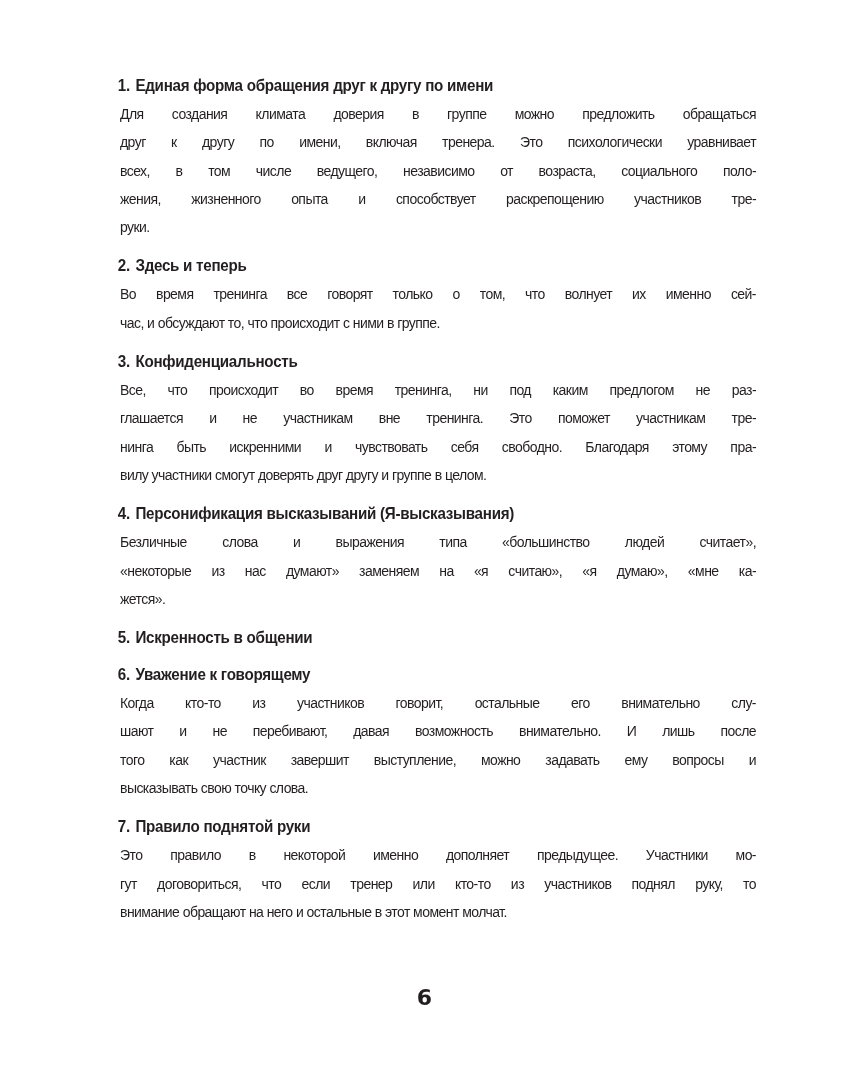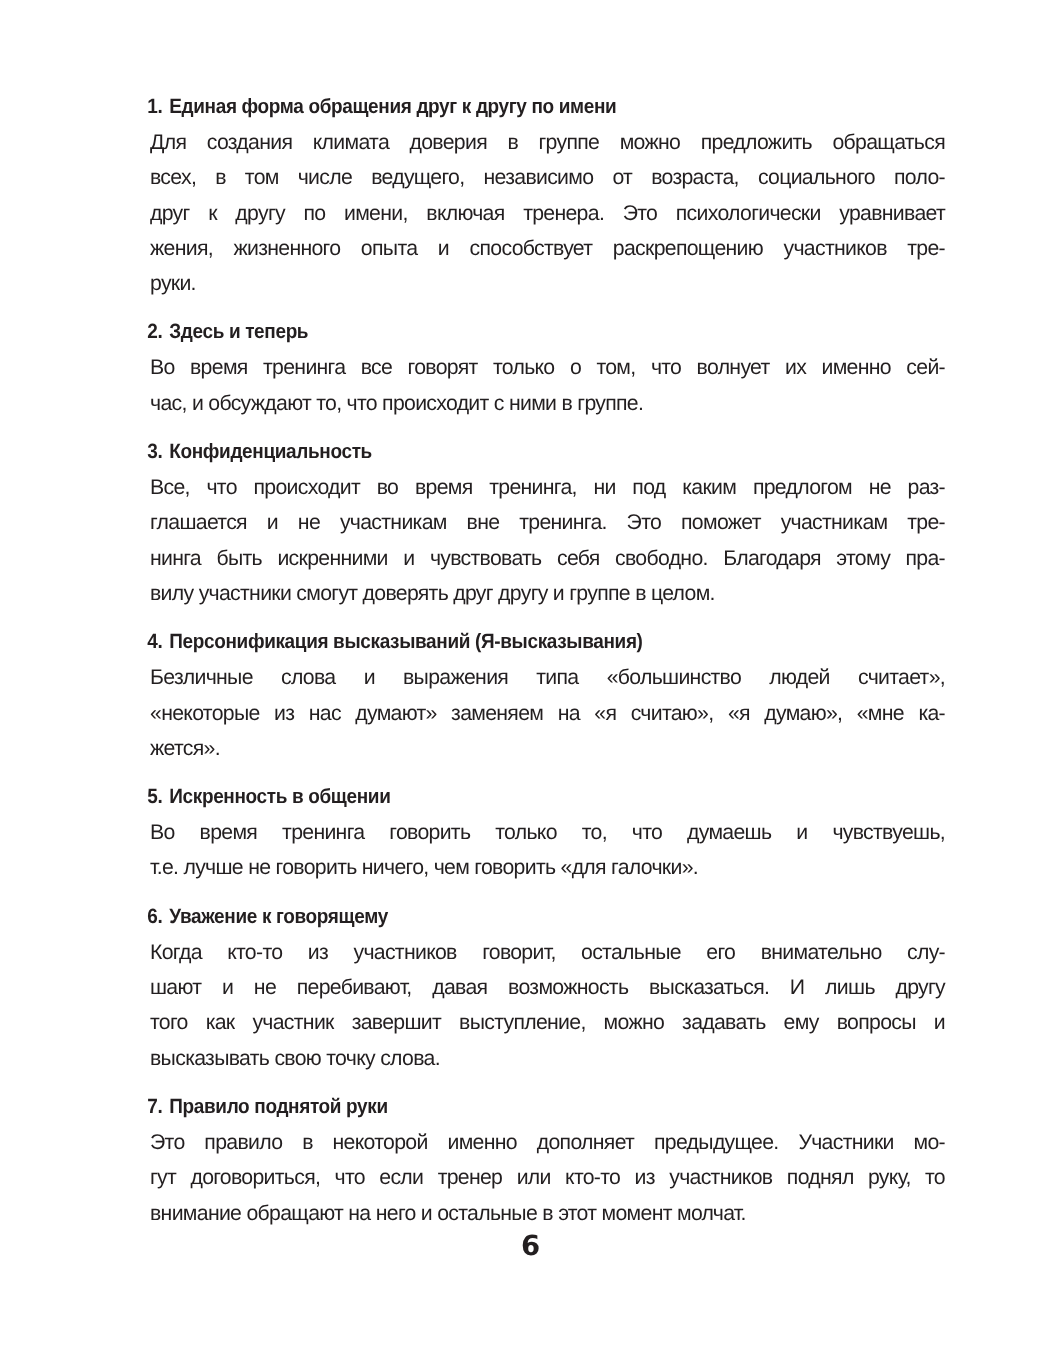--- a/index.html
+++ b/index.html
@@ -31,21 +31,21 @@
       line-height: 26px;
       margin: 0 0 2px 0;
       padding-left: 28px;
       letter-spacing: -0.3px;
       transform-origin: left center;
     }
     .heading .num {
       margin-right: 6px;
     }
     .body-text {
-      font-size: 17px;
+      font-size: 14px;
       line-height: 28.3px;
       margin: 0;
       text-align: justify;
       text-indent: 28px;
       letter-spacing: -0.55px;
       word-spacing: 0px;
       hyphens: manual;
     }
     .line {
       display: block;
@@ -75,22 +75,22 @@
   </style>
 </head>
 <body>
 
 <div class="page">
 
   <div class="section">
     <div class="heading" style="transform: scaleX(0.92);"><span class="num">1.</span><span>Единая форма обращения друг к другу по имени</span></div>
     <div class="body-text">
       <span class="line first" style="display: block;">Для создания климата доверия в группе можно предложить обращаться</span>
+      <span class="line" style="display: block;">друг к другу по имени, включая тренера. Это психологически уравнивает</span>
       <span class="line" style="display: block;">всех, в том числе ведущего, независимо от возраста, социального поло-</span>
-      <span class="line" style="display: block;">друг к другу по имени, включая тренера. Это психологически уравнивает</span>
       <span class="line" style="display: block;">жения, жизненного опыта и способствует раскрепощению участников тре-</span>
       <span class="line last" style="display: block;">руки.</span>
     </div>
   </div>
 
   <div class="section">
     <div class="heading" style="transform: scaleX(0.92);"><span class="num">2.</span><span>Здесь и теперь</span></div>
     <div class="body-text">
       <span class="line first" style="display: block;">Во время тренинга все говорят только о том, что волнует их именно сей-</span>
       <span class="line last" style="display: block;">час, и обсуждают то, что происходит с ними в группе.</span>
@@ -111,31 +111,27 @@
     <div class="heading" style="transform: scaleX(0.92);"><span class="num">4.</span><span>Персонификация высказываний (Я-высказывания)</span></div>
     <div class="body-text">
       <span class="line first" style="display: block;">Безличные слова и выражения типа «большинство людей считает»,</span>
       <span class="line" style="display: block;">«некоторые из нас думают» заменяем на «я считаю», «я думаю», «мне ка-</span>
       <span class="line last" style="display: block;">жется».</span>
     </div>
   </div>
 
   <div class="section">
     <div class="heading" style="transform: scaleX(0.92);"><span class="num">5.</span><span>Искренность в общении</span></div>
-    <div class="body-text">
-      <span class="line first" style="display: block;">Во время тренинга говорить только то, что думаешь и чувствуешь,</span>
-      <span class="line last" style="display: block;">т.е. лучше не говорить ничего, чем говорить «для галочки».</span>
-    </div>
   </div>
 
   <div class="section">
     <div class="heading" style="transform: scaleX(0.92);"><span class="num">6.</span><span>Уважение к говорящему</span></div>
     <div class="body-text">
       <span class="line first" style="display: block;">Когда кто-то из участников говорит, остальные его внимательно слу-</span>
-      <span class="line" style="display: block;">шают и не перебивают, давая возможность высказаться. И лишь другу</span>
+      <span class="line" style="display: block;">шают и не перебивают, давая возможность внимательно. И лишь после</span>
       <span class="line" style="display: block;">того как участник завершит выступление, можно задавать ему вопросы и</span>
       <span class="line last" style="display: block;">высказывать свою точку слова.</span>
     </div>
   </div>
 
   <div class="section">
     <div class="heading" style="transform: scaleX(0.92);"><span class="num">7.</span><span>Правило поднятой руки</span></div>
     <div class="body-text">
       <span class="line first" style="display: block;">Это правило в некоторой именно дополняет предыдущее. Участники мо-</span>
       <span class="line" style="display: block;">гут договориться, что если тренер или кто-то из участников поднял руку, то</span>

